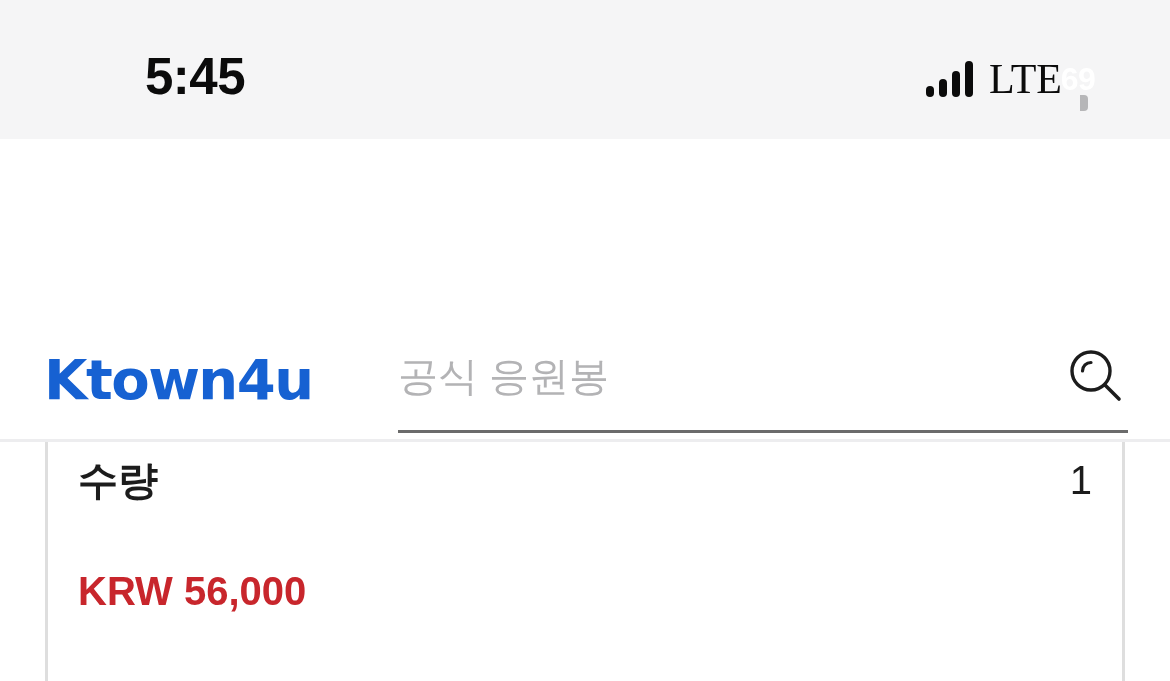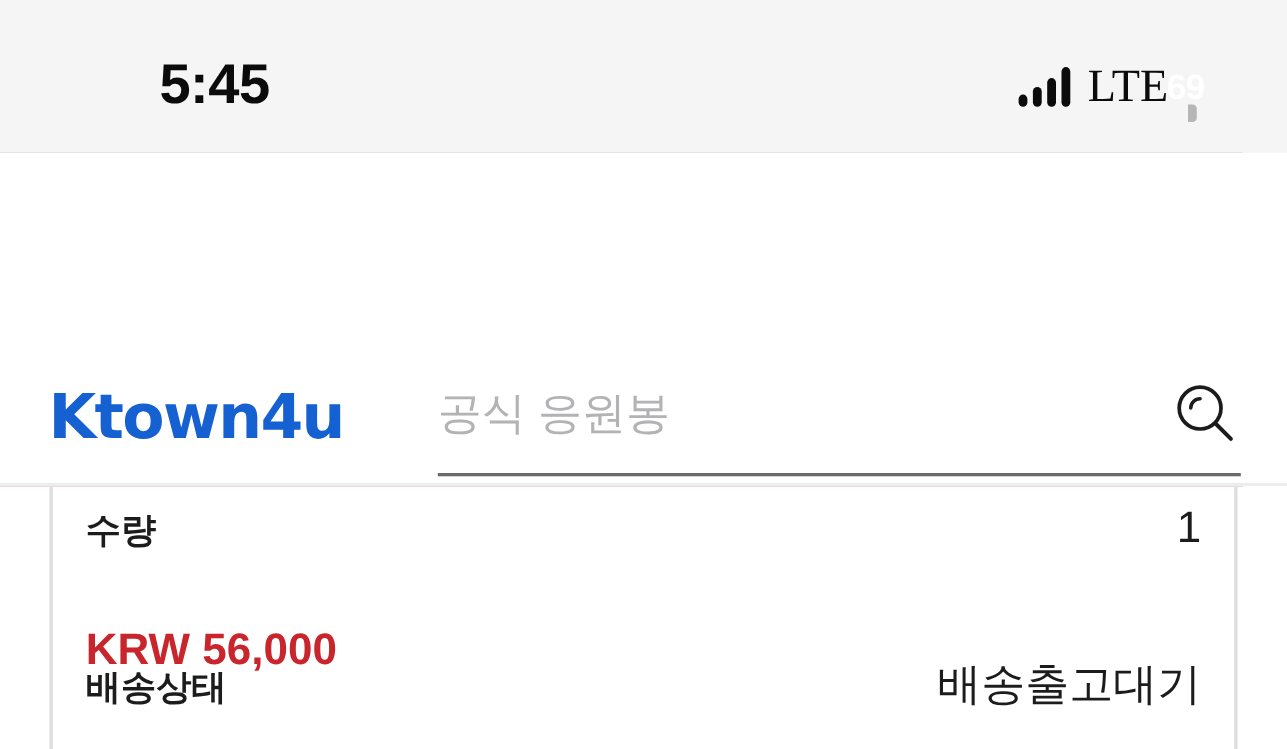--- a/index.html
+++ b/index.html
@@ -12,21 +12,21 @@
     width: 1170px;
     height: 681px;
     overflow: hidden;
     font-family: "Liberation Sans", "DejaVu Sans", sans-serif;
     -webkit-font-smoothing: antialiased;
   }
   .screen {
     position: relative;
     width: 1130px;
     height: 681px;
-    background: #7f1d1d;
+    background: #14b8a6;
   }
 
   
   .status-bar {
     position: absolute;
     left: 0; top: 0;
     width: 1170px;
     height: 139px;
     background: #f5f5f6;
     box-sizing: border-box;
@@ -265,21 +265,21 @@
   }
   .detail-row {
     position: relative;
     display: flex;
     align-items: baseline;
     justify-content: space-between;
     height: 71px;
   }
   .detail-row:nth-child(1) { margin-top: 10px; }
   .detail-label {
-    font-size: 32px;
+    font-size: 40px;
     font-weight: 700;
     color: #1c1c1c;
     line-height: 56px;
     white-space: nowrap;
   }
   .detail-value {
     font-size: 40px;
     font-weight: 400;
     color: #1c1c1c;
     line-height: 56px;
@@ -368,21 +368,17 @@
 
       <div class="detail-row">
         <span class="detail-label">수량</span>
         <span class="detail-value">1</span>
       </div>
 
       <div class="detail-row">
         <span class="detail-value price">KRW 56,000</span>
       </div>
 
-      <div class="detail-row">
-        <span class="detail-label">배송상태</span>
-        <span class="detail-value">배송출고대기</span>
-      </div>
 
     </div>
   </div>
 
 </div>
 
 </body></html>

